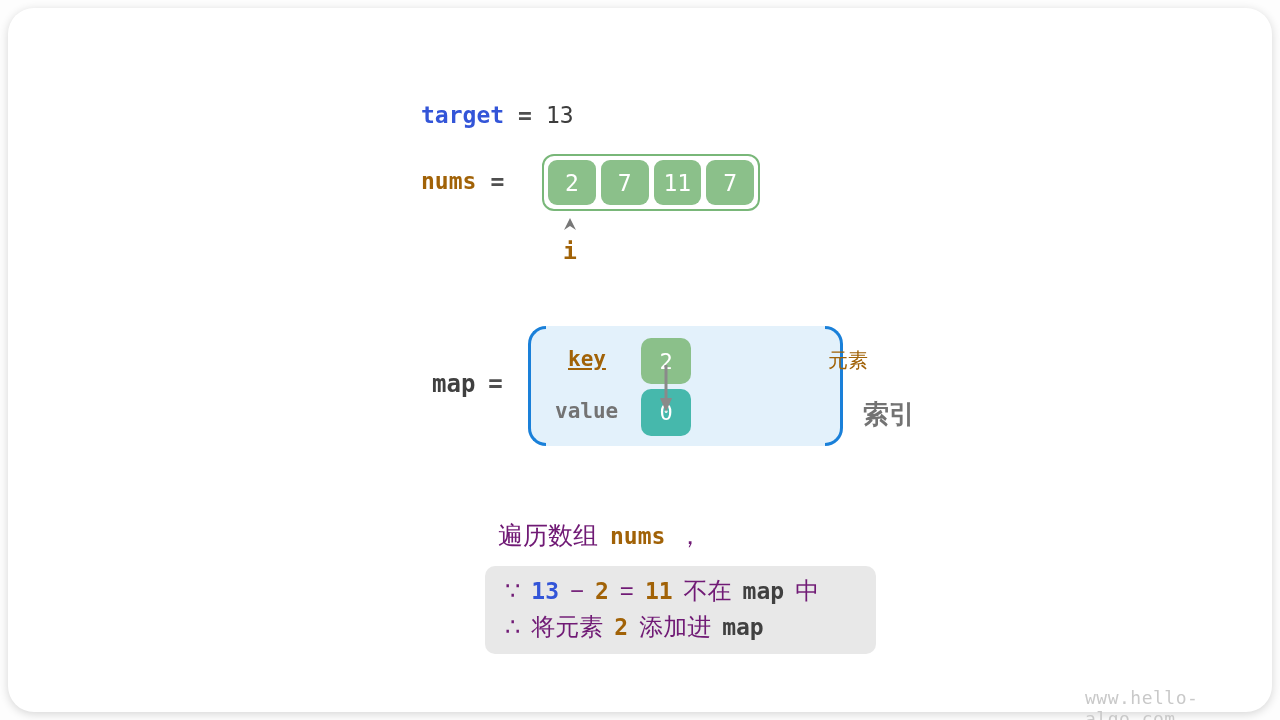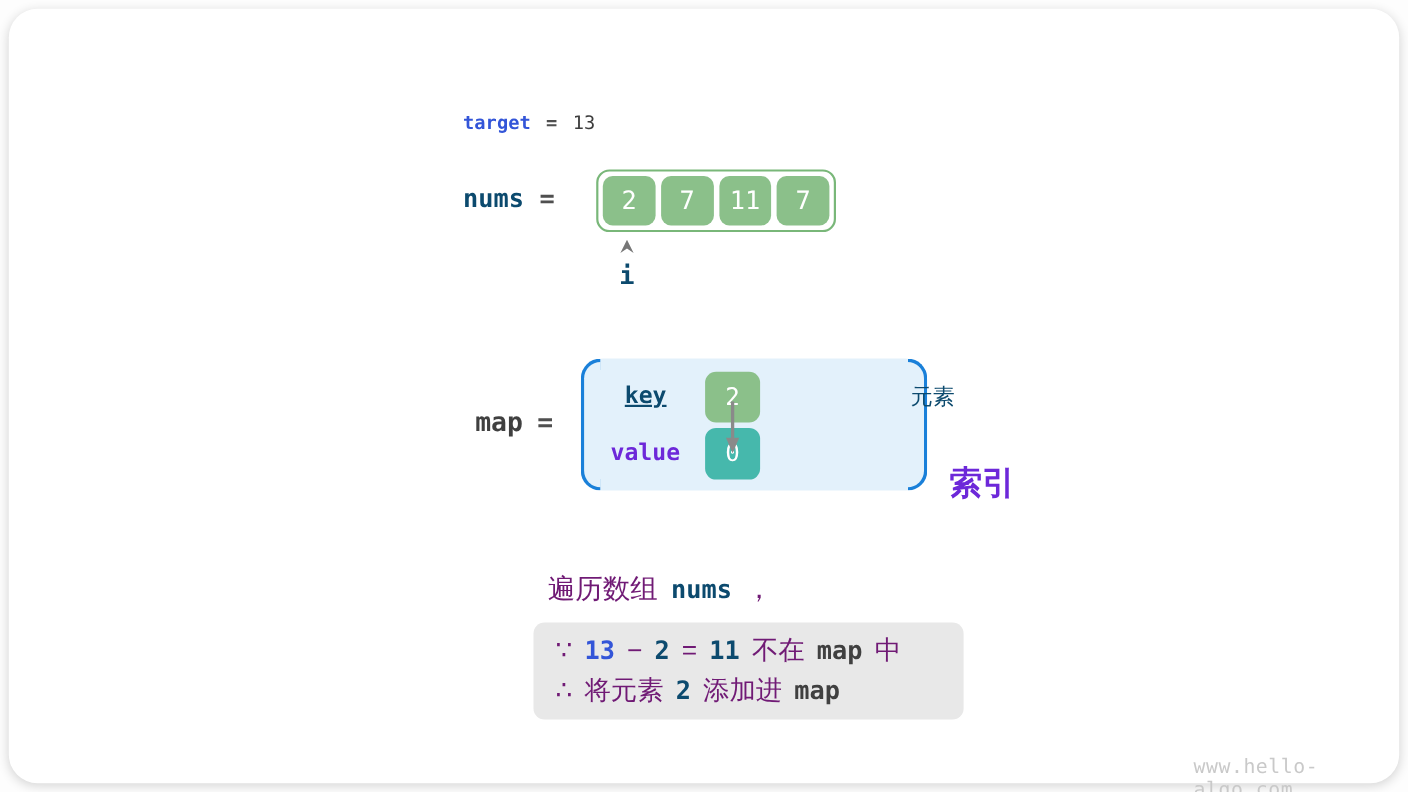--- a/index.html
+++ b/index.html
@@ -14,28 +14,28 @@
     box-shadow: 0 2px 10px rgba(0,0,0,0.16);
   }
   .abs { position: absolute; }
   .row { display: flex; align-items: baseline; }
   .code {
     font-family: "DejaVu Sans Mono", "Liberation Mono", monospace;
     font-weight: bold;
   }
   .royal { color: #3355d8; }
   .azure { color: #404040; }
-  .green { color: #0c4a6e; }
-  .teal  { color: #6d28d9; }
+  .green { color: #a16207; }
+  .teal  { color: #737373; }
   .dark  { color: #701a75; }
   .eq { color: #4f4f4f; font-family: "DejaVu Sans Mono", monospace; font-weight: bold; }
   .num { color: #3d3d3d; font-family: "DejaVu Sans Mono", monospace; }
 
   
-  .target-line { left: 413px; top: 94px; gap: 14px; font-size: 17px; }
+  .target-line { left: 413px; top: 94px; gap: 14px; font-size: 23px; }
 
   
   .nums-label { left: 413px; top: 160px; gap: 14px; font-size: 23px; }
   .nums-array {
     left: 534px; top: 146px; width: 218px; height: 57px;
     box-sizing: border-box; border: 2px solid #79b779; border-radius: 12px;
     padding: 4px; display: flex; gap: 5px; background: #ffffff;
   }
   .arr-cell {
     flex: 1; background: #8bc08a; border-radius: 9px;
@@ -58,21 +58,21 @@
   .value-label { left: 547px; top: 391px; font-size: 21px; }
   .kv-cell {
     width: 50px; border-radius: 10px; color: #ffffff;
     display: flex; align-items: center; justify-content: center;
     font-family: "DejaVu Sans Mono", monospace; font-size: 22px;
   }
   .key-cell   { left: 633px; top: 330px; height: 46px; background: #8bc08a; }
   .value-cell { left: 633px; top: 381px; height: 47px; background: #46b8ac; }
   .kv-arrow { left: 650px; top: 356px; z-index: 2; }
   .element-label { left: 820px; top: 339px; font-size: 20px; font-weight: normal; }
-  .index-label   { left: 855px; top: 389px; font-size: 30px; font-weight: bold; margin-top: 22px; }
+  .index-label   { left: 855px; top: 389px; font-size: 26px; font-weight: bold; }
 
   
   .caption { left: 490px; top: 511px; gap: 12px; font-size: 25px; }
   .caption .code { font-size: 23px; }
   .note-box {
     left: 477px; top: 558px; width: 391px; height: 88px;
     box-sizing: border-box; background: #e8e8e8; border-radius: 10px;
     padding: 9px 0 0 20px; font-size: 24px;
   }
   .note-line { display: flex; align-items: baseline; gap: 11px; height: 36px; }

